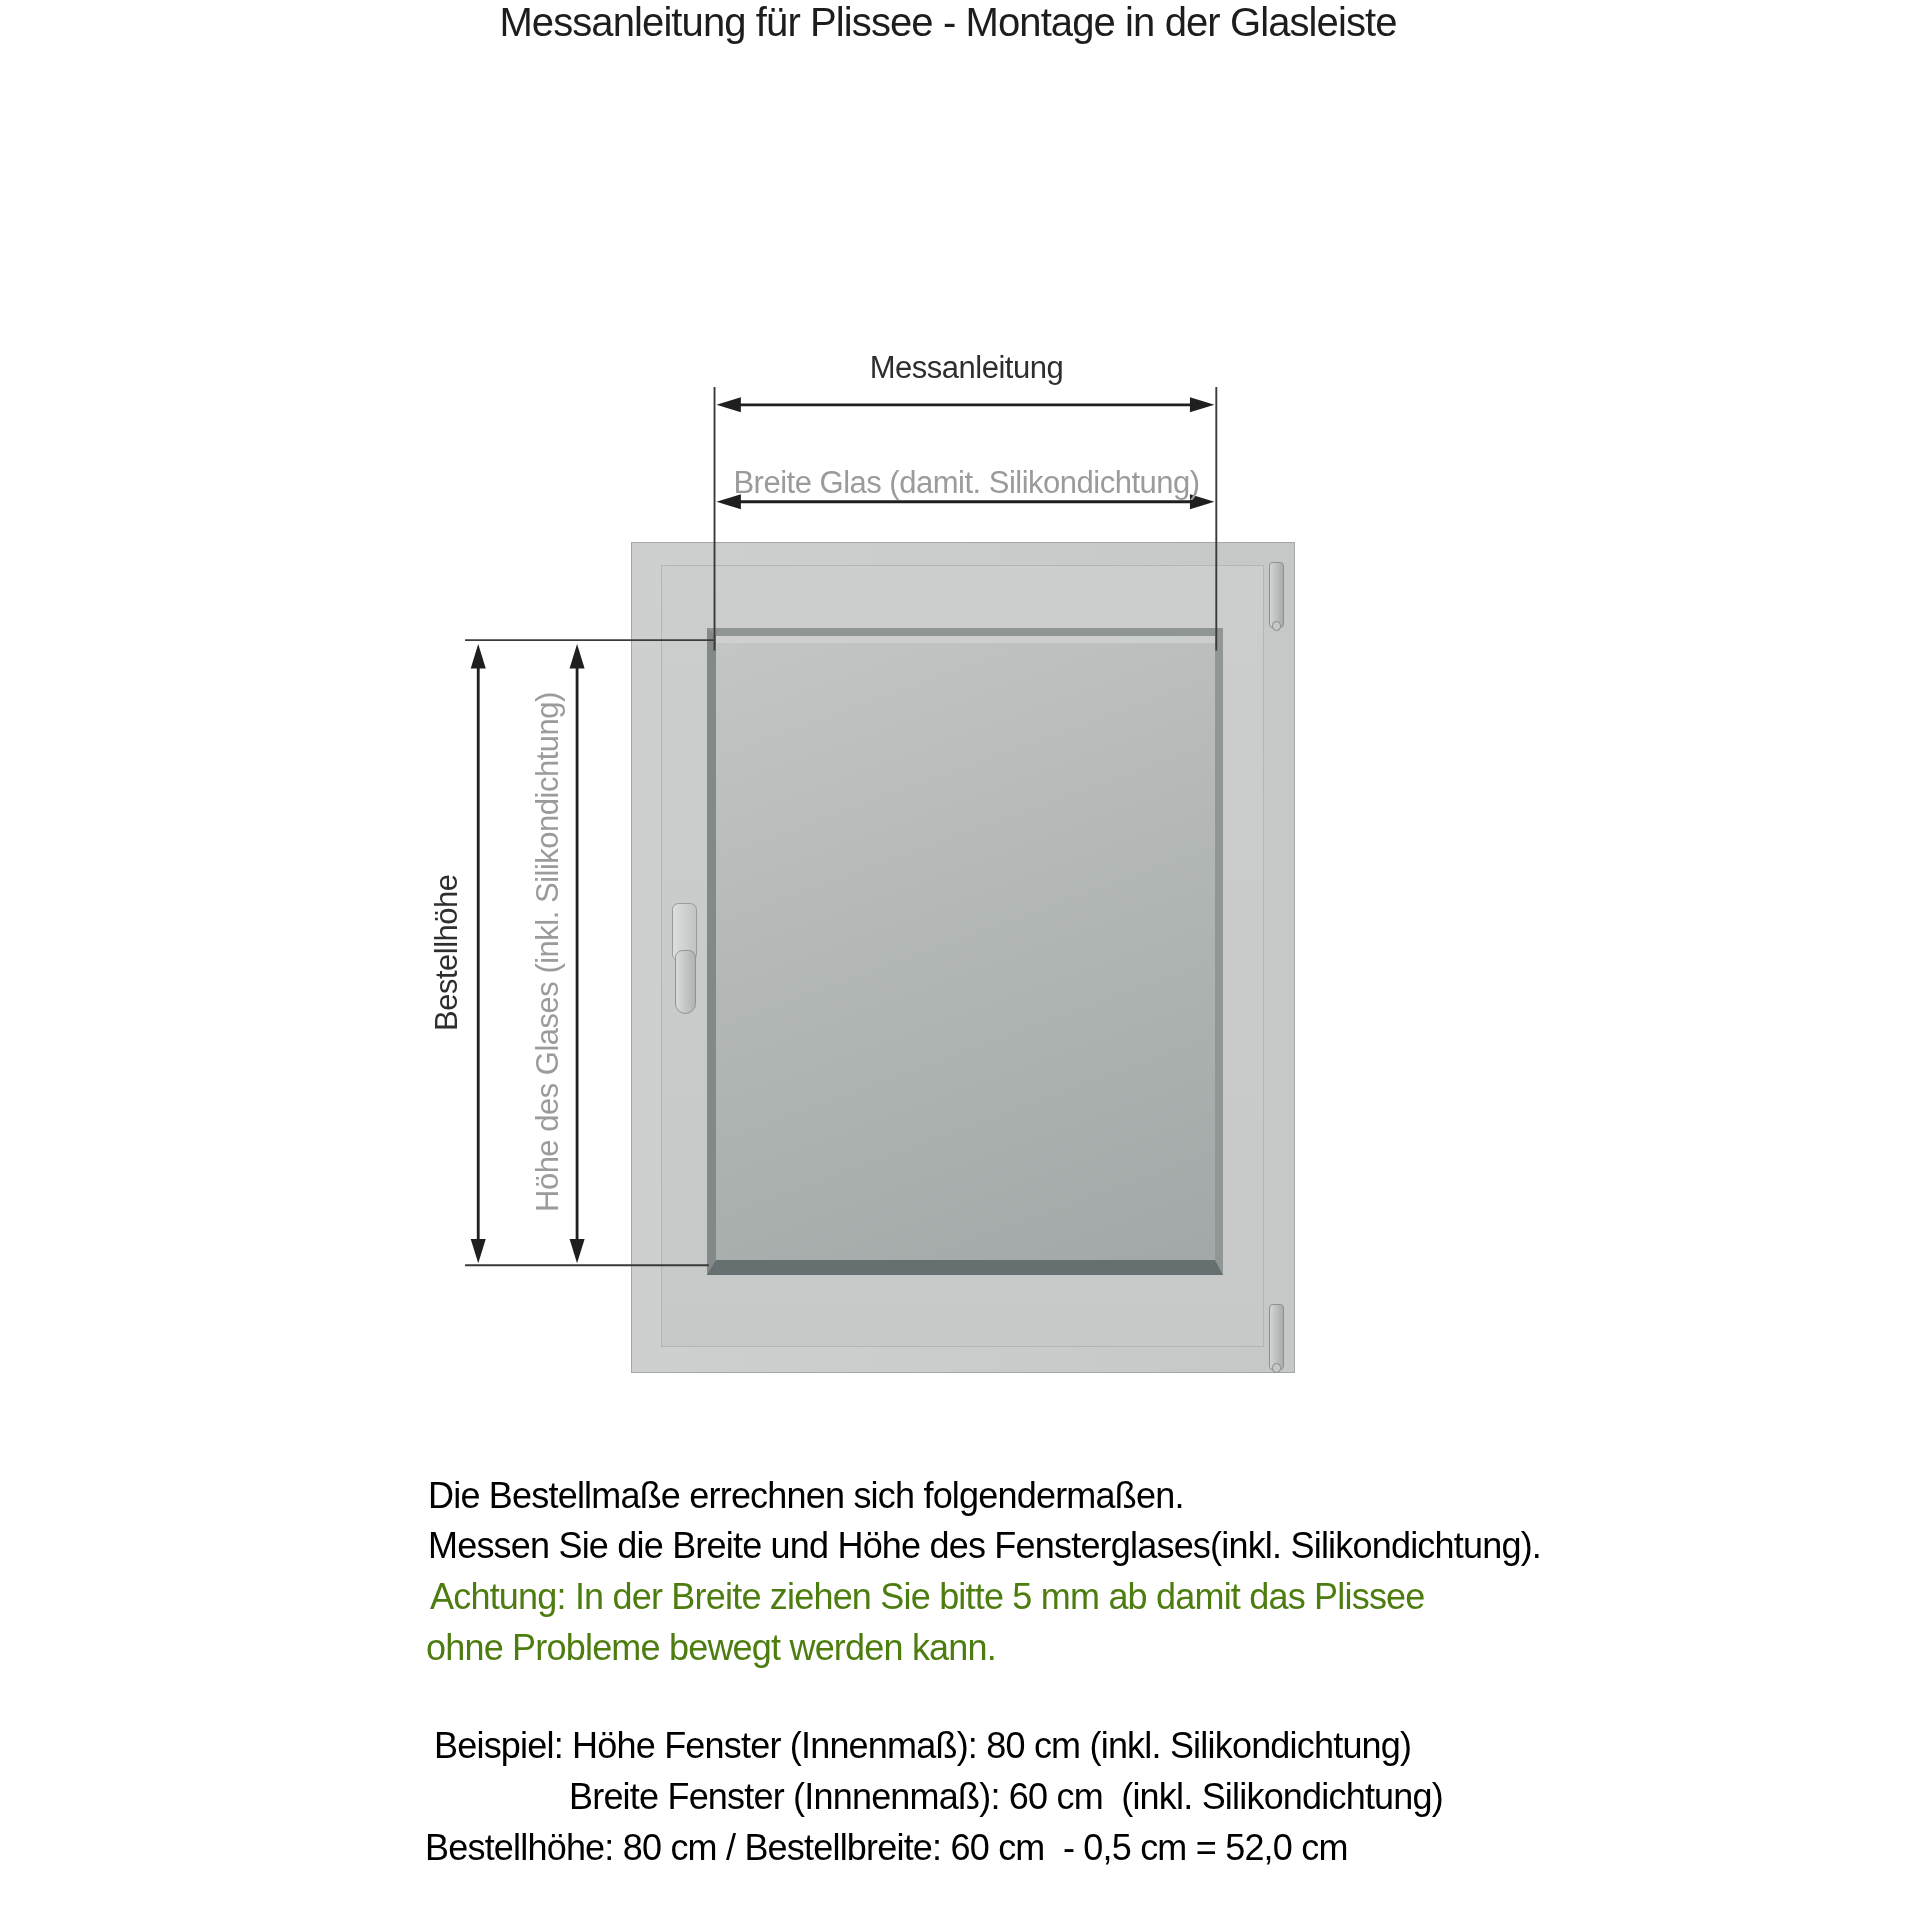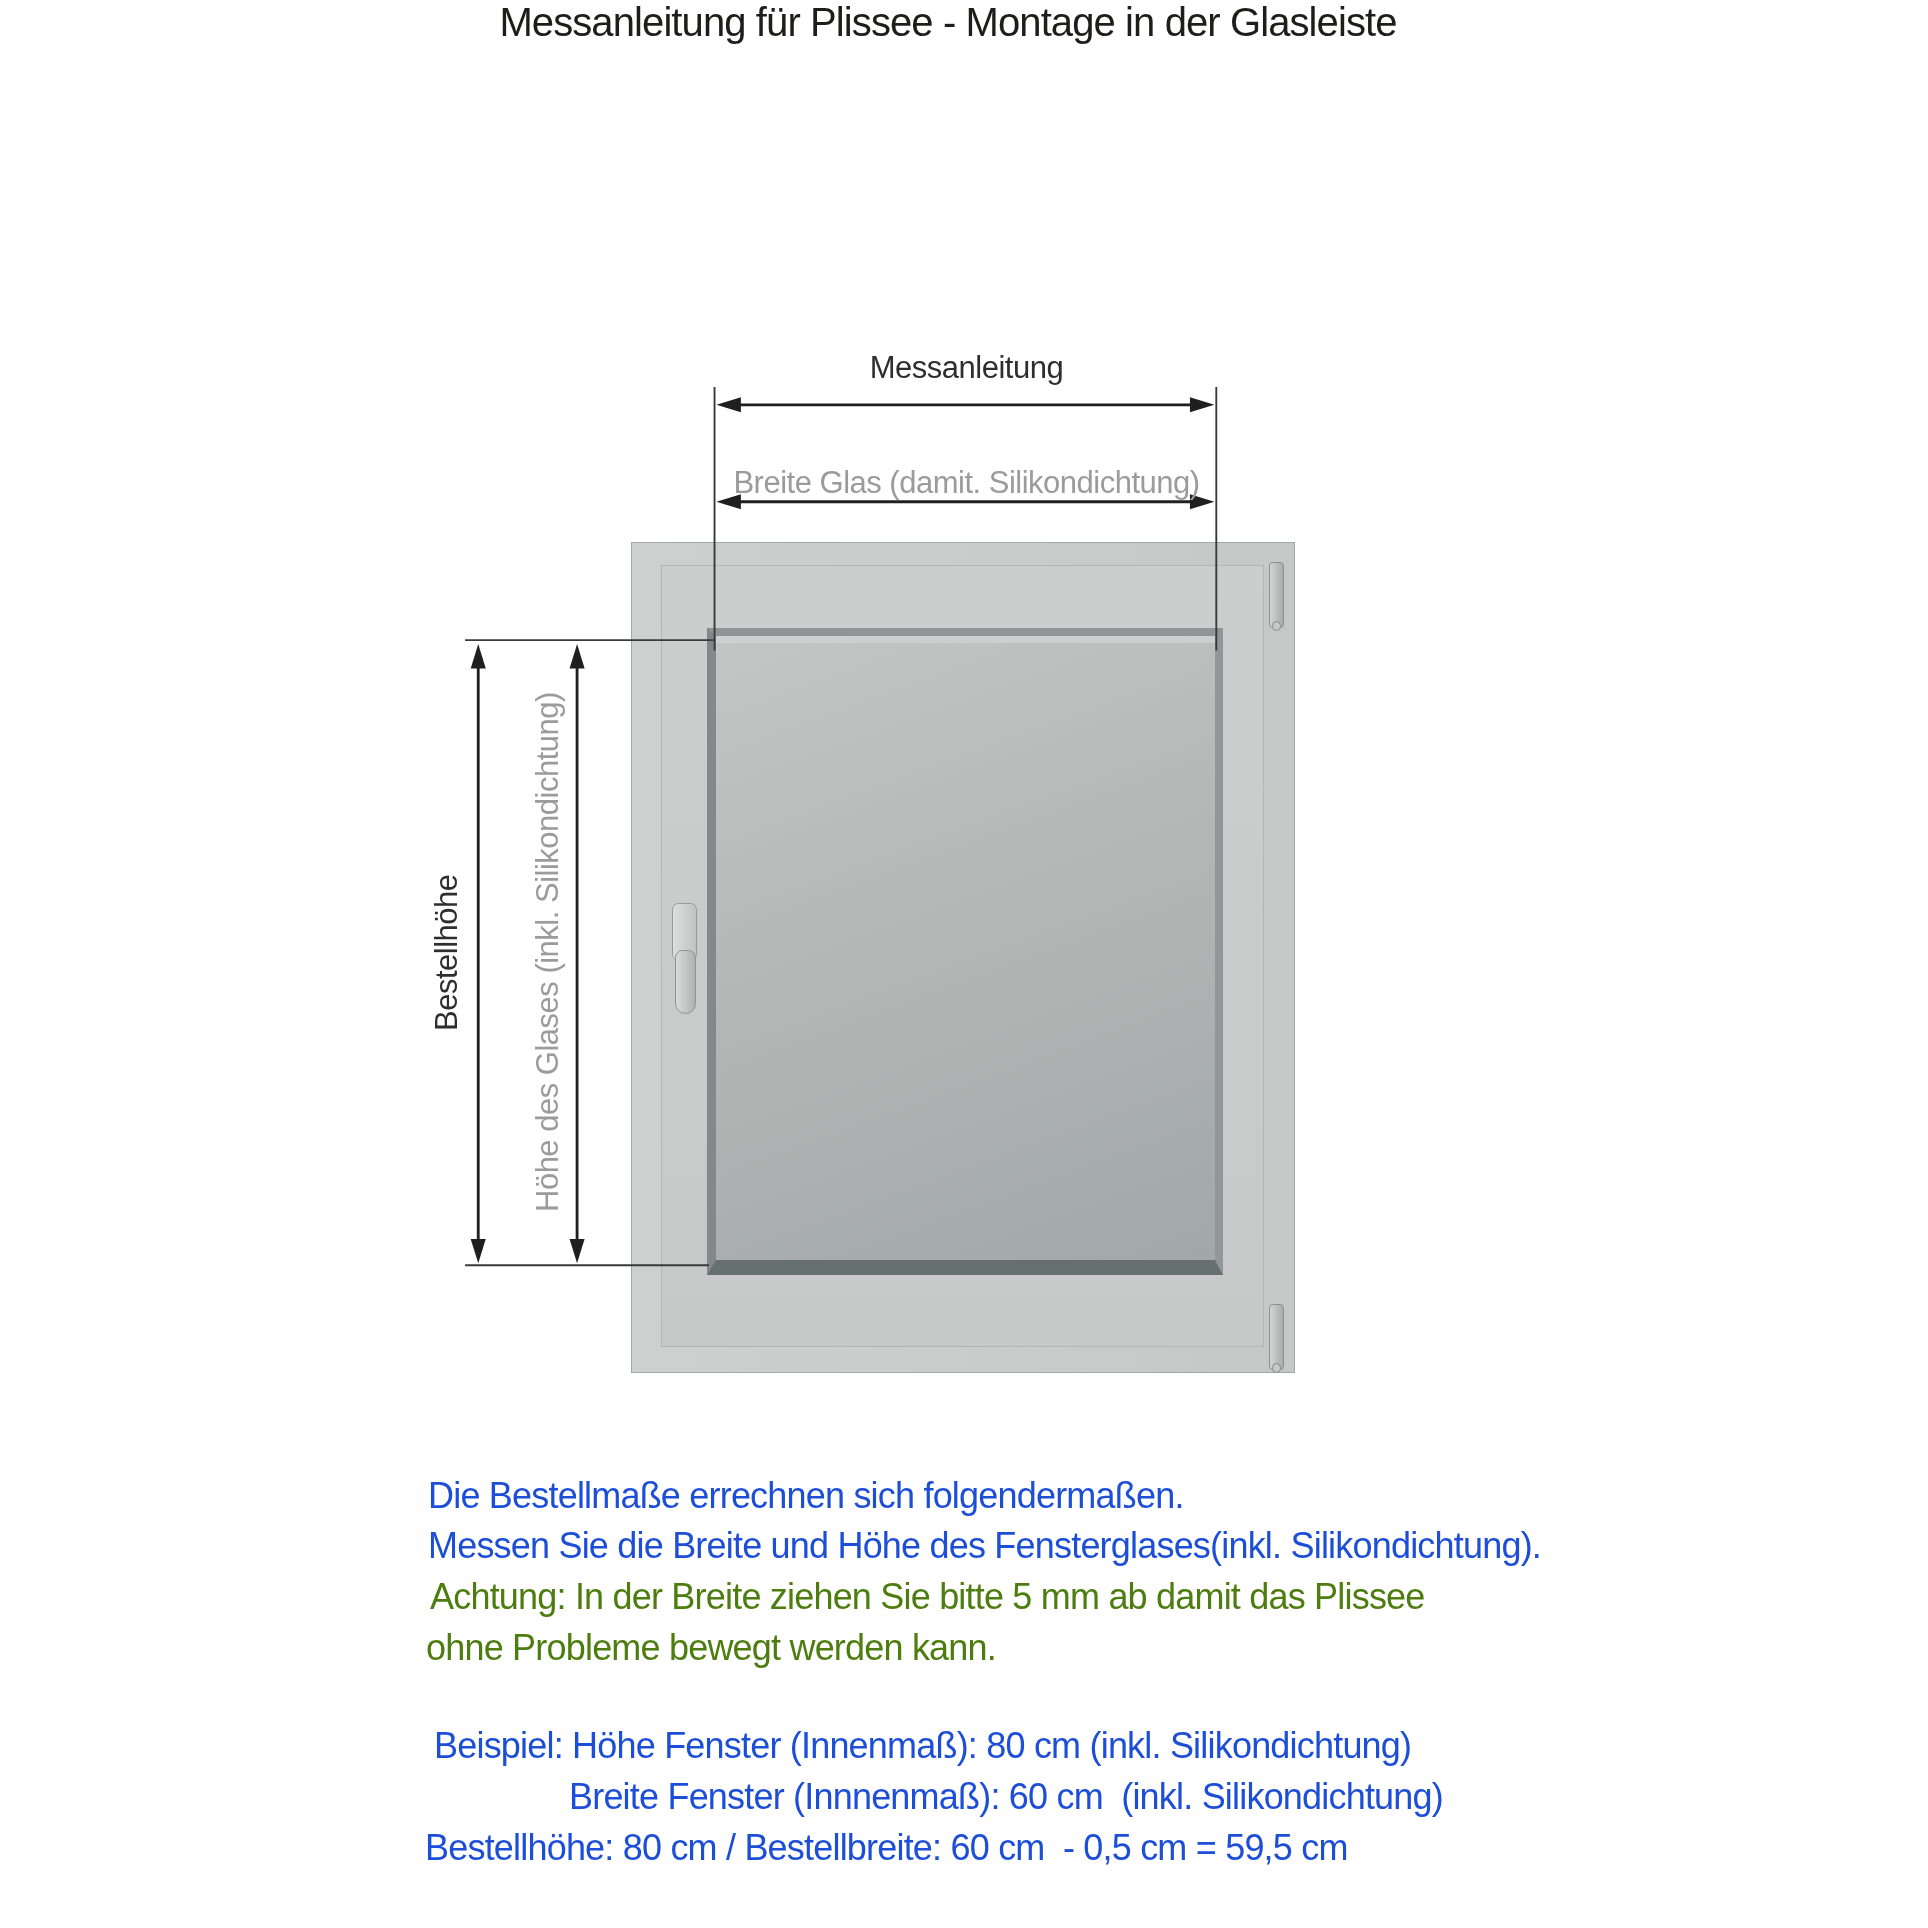--- a/index.html
+++ b/index.html
@@ -95,21 +95,21 @@
     font-size: 31px; letter-spacing: -0.5px; z-index: 6;
   }
   .order-height-label { left: 426px; color: #2e2e2e; }
   .glass-height-label { left: 527px; color: #9b9b9b; }
 
   
   .text-line {
     position: absolute;
     font-size: 36px; letter-spacing: -0.8px;
     white-space: pre;
-    color: #1d4ed8;
+    color: #000000;
   }
   .warn { color: #4d7c0f; }
   .l1 { left: 428px; top: 1475px; }
   .l2 { left: 428px; top: 1525px; }
   .l3 { left: 430px; top: 1576px; }
   .l4 { left: 426px; top: 1627px; }
   .l5 { left: 434px; top: 1725px; }
   .l6 { left: 569px; top: 1776px; text-align: right; }
   .l7 { left: 425px; top: 1827px; }
 </style>
@@ -171,16 +171,16 @@
   <div class="dim-label-v order-height-label">Bestellhöhe</div>
   <div class="dim-label-v glass-height-label">Höhe des Glases (inkl. Silikondichtung)</div>
 
   <div class="text-line l1">Die Bestellmaße errechnen sich folgendermaßen.</div>
   <div class="text-line l2">Messen Sie die Breite und Höhe des Fensterglases(inkl. Silikondichtung).</div>
   <div class="text-line warn l3">Achtung: In der Breite ziehen Sie bitte 5 mm ab damit das Plissee</div>
   <div class="text-line warn l4">ohne Probleme bewegt werden kann.</div>
 
   <div class="text-line l5">Beispiel: Höhe Fenster (Innenmaß): 80 cm (inkl. Silikondichtung)</div>
   <div class="text-line l6">Breite Fenster (Innnenmaß): 60 cm  (inkl. Silikondichtung)</div>
-  <div class="text-line l7">Bestellhöhe: 80 cm / Bestellbreite: 60 cm  - 0,5 cm = 59,5 cm</div>
+  <div class="text-line l7">Bestellhöhe: 80 cm / Bestellbreite: 60 cm  - 0,5 cm = 52,0 cm</div>
 
 </div>
 
 
 </body></html>

